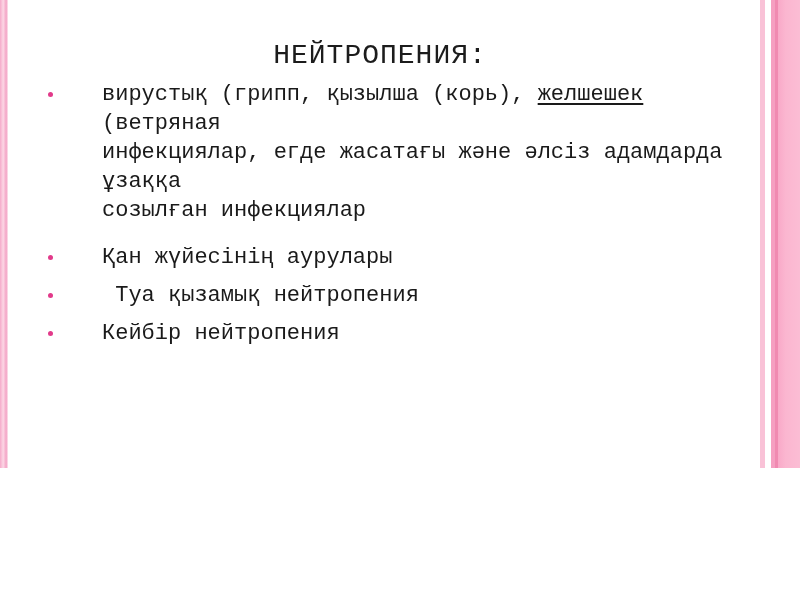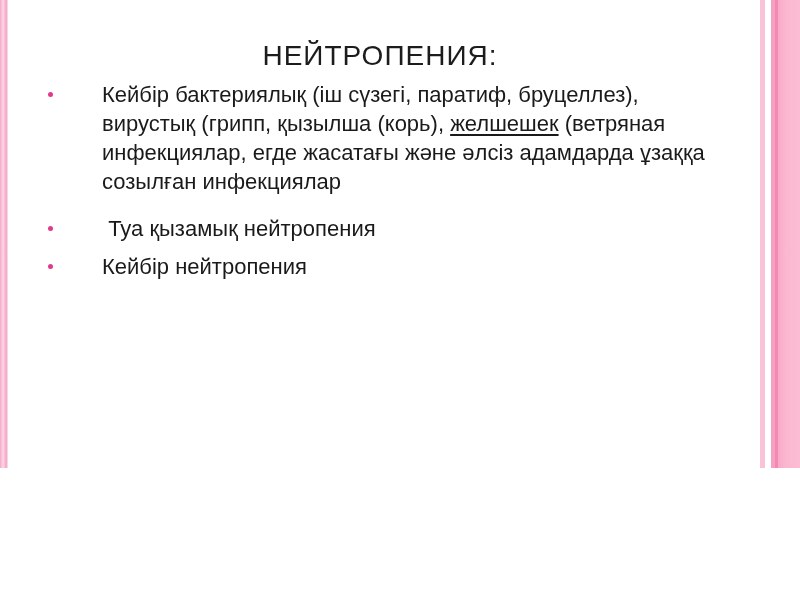--- a/index.html
+++ b/index.html
@@ -12,21 +12,21 @@
     --text-color: #1a1a1a;
   }
   html, body { margin: 0; padding: 0; }
   body { width: 800px; height: 600px; }
   .slide {
     position: relative;
     width: 800px;
     height: 468px;
     background: #ffffff;
     overflow: hidden;
-    font-family: Liberation Sans, sans-serif;
+    font-family: Liberation Mono, monospace;
     color: var(--text-color);
   }
   
   .strip-left {
     position: absolute;
     left: 0; top: 0;
     width: 8px; height: 600px;
     background: linear-gradient(90deg,
       #f5aaca 0%, #fcd7e5 40%, #f3a3c5 78%, #fde9f1 100%);
   }
@@ -89,24 +89,29 @@
   <div class="strip-c"></div>
   <div class="strip-d"></div>
   <div class="accent-circle"></div>
 
   <h1 class="title">НЕЙТРОПЕНИЯ:</h1>
 
   <ul class="bullet-list">
       <li>
         <span class="dot"></span>
         <div class="btext">
-          <div class="bline"><span>Кейбір бактериялық (іш сүзегі, паратиф, бруцеллез),</span></div>
           <div class="bline"><span>вирустық (грипп, қызылша (корь), </span><span class="u">желшешек</span><span> (ветряная</span></div>
           <div class="bline"><span>инфекциялар, егде жасатағы және әлсіз адамдарда ұзаққа</span></div>
           <div class="bline"><span>созылған инфекциялар</span></div>
+        </div>
+      </li>
+      <li>
+        <span class="dot"></span>
+        <div class="btext">
+          <div class="bline"><span>Қан жүйесінің аурулары</span></div>
         </div>
       </li>
       <li>
         <span class="dot"></span>
         <div class="btext">
           <div class="bline"><span> Туа қызамық нейтропения</span></div>
         </div>
       </li>
       <li>
         <span class="dot"></span>

